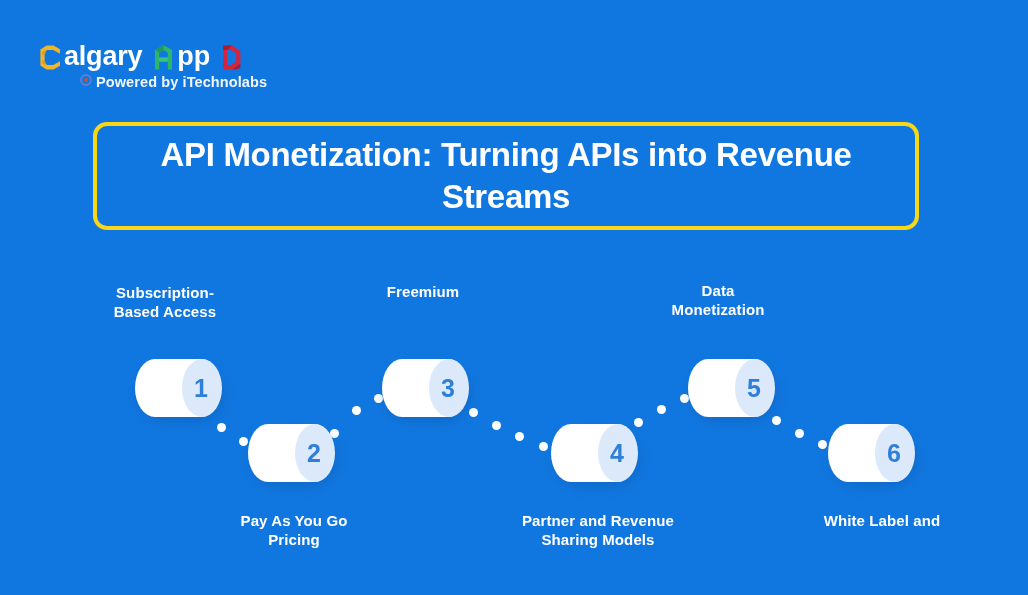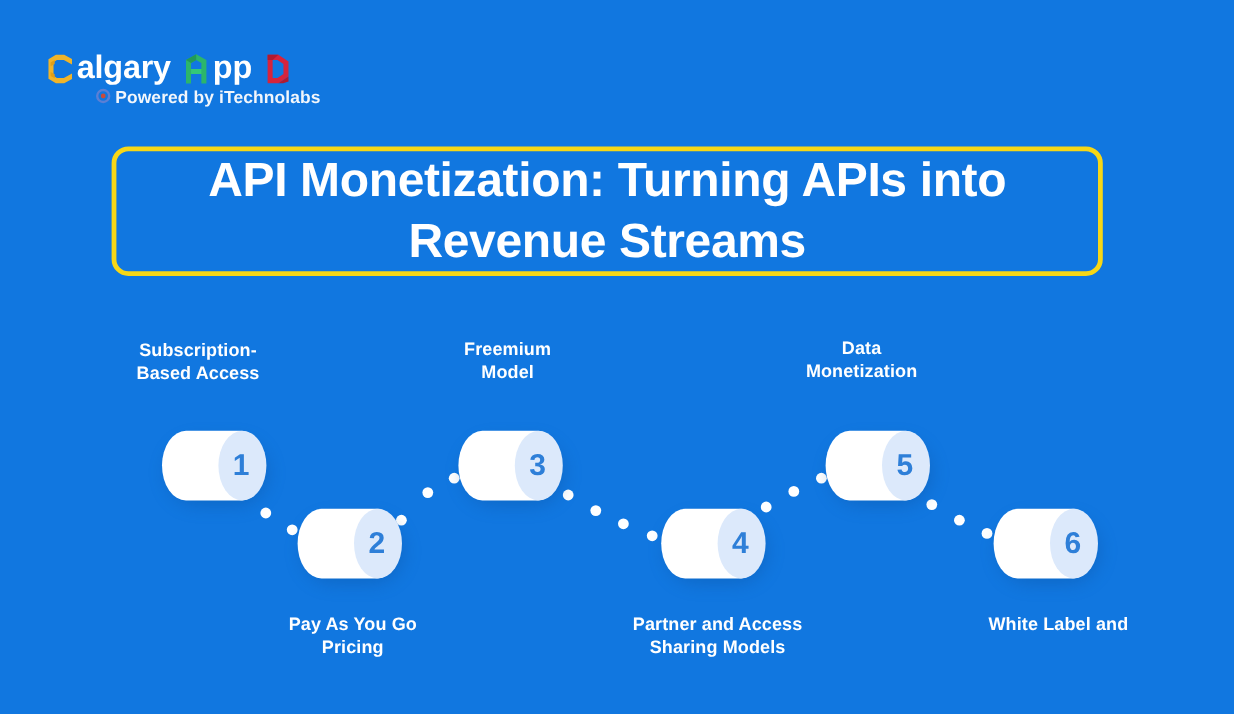--- a/index.html
+++ b/index.html
@@ -93,21 +93,21 @@
     box-sizing: border-box;
     border: 4px solid #F7D716;
     border-radius: 14px;
     display: flex;
     align-items: center;
     justify-content: center;
     padding: 0 26px;
   }
   #title-text {
     color: #FFFFFF;
-    font-size: 40px;
+    font-size: 33px;
     font-weight: bold;
     line-height: 1.28;
     text-align: center;
     letter-spacing: -0.3px;
   }
 
   
   #flow {
     position: absolute;
     left: 0;
@@ -266,37 +266,36 @@
       <div class="cyl-cap"></div>
       <div class="cyl-num">2</div>
     </div>
     <div class="step-label" style="left:211px;top:500px;width:166px;">
       <div>Pay As You Go</div>
       <div>Pricing</div>
     </div>
 
     <div class="step-label" style="left:343px;top:271px;width:160px;">
       <div>Freemium</div>
-      <div>Model</div>
     </div>
     <div class="cylinder" style="left:382px;top:347px;">
       <div class="cyl-shadow"></div>
       <div class="cyl-body"></div>
       <div class="cyl-cap"></div>
       <div class="cyl-num">3</div>
     </div>
 
     <div class="cylinder" style="left:551px;top:412px;">
       <div class="cyl-shadow"></div>
       <div class="cyl-body"></div>
       <div class="cyl-cap"></div>
       <div class="cyl-num">4</div>
     </div>
     <div class="step-label" style="left:488px;top:500px;width:220px;">
-      <div>Partner and Access</div>
+      <div>Partner and Revenue</div>
       <div>Sharing Models</div>
     </div>
 
     <div class="step-label" style="left:638px;top:270px;width:160px;">
       <div>Data</div>
       <div>Monetization</div>
     </div>
     <div class="cylinder" style="left:688px;top:347px;">
       <div class="cyl-shadow"></div>
       <div class="cyl-body"></div>

